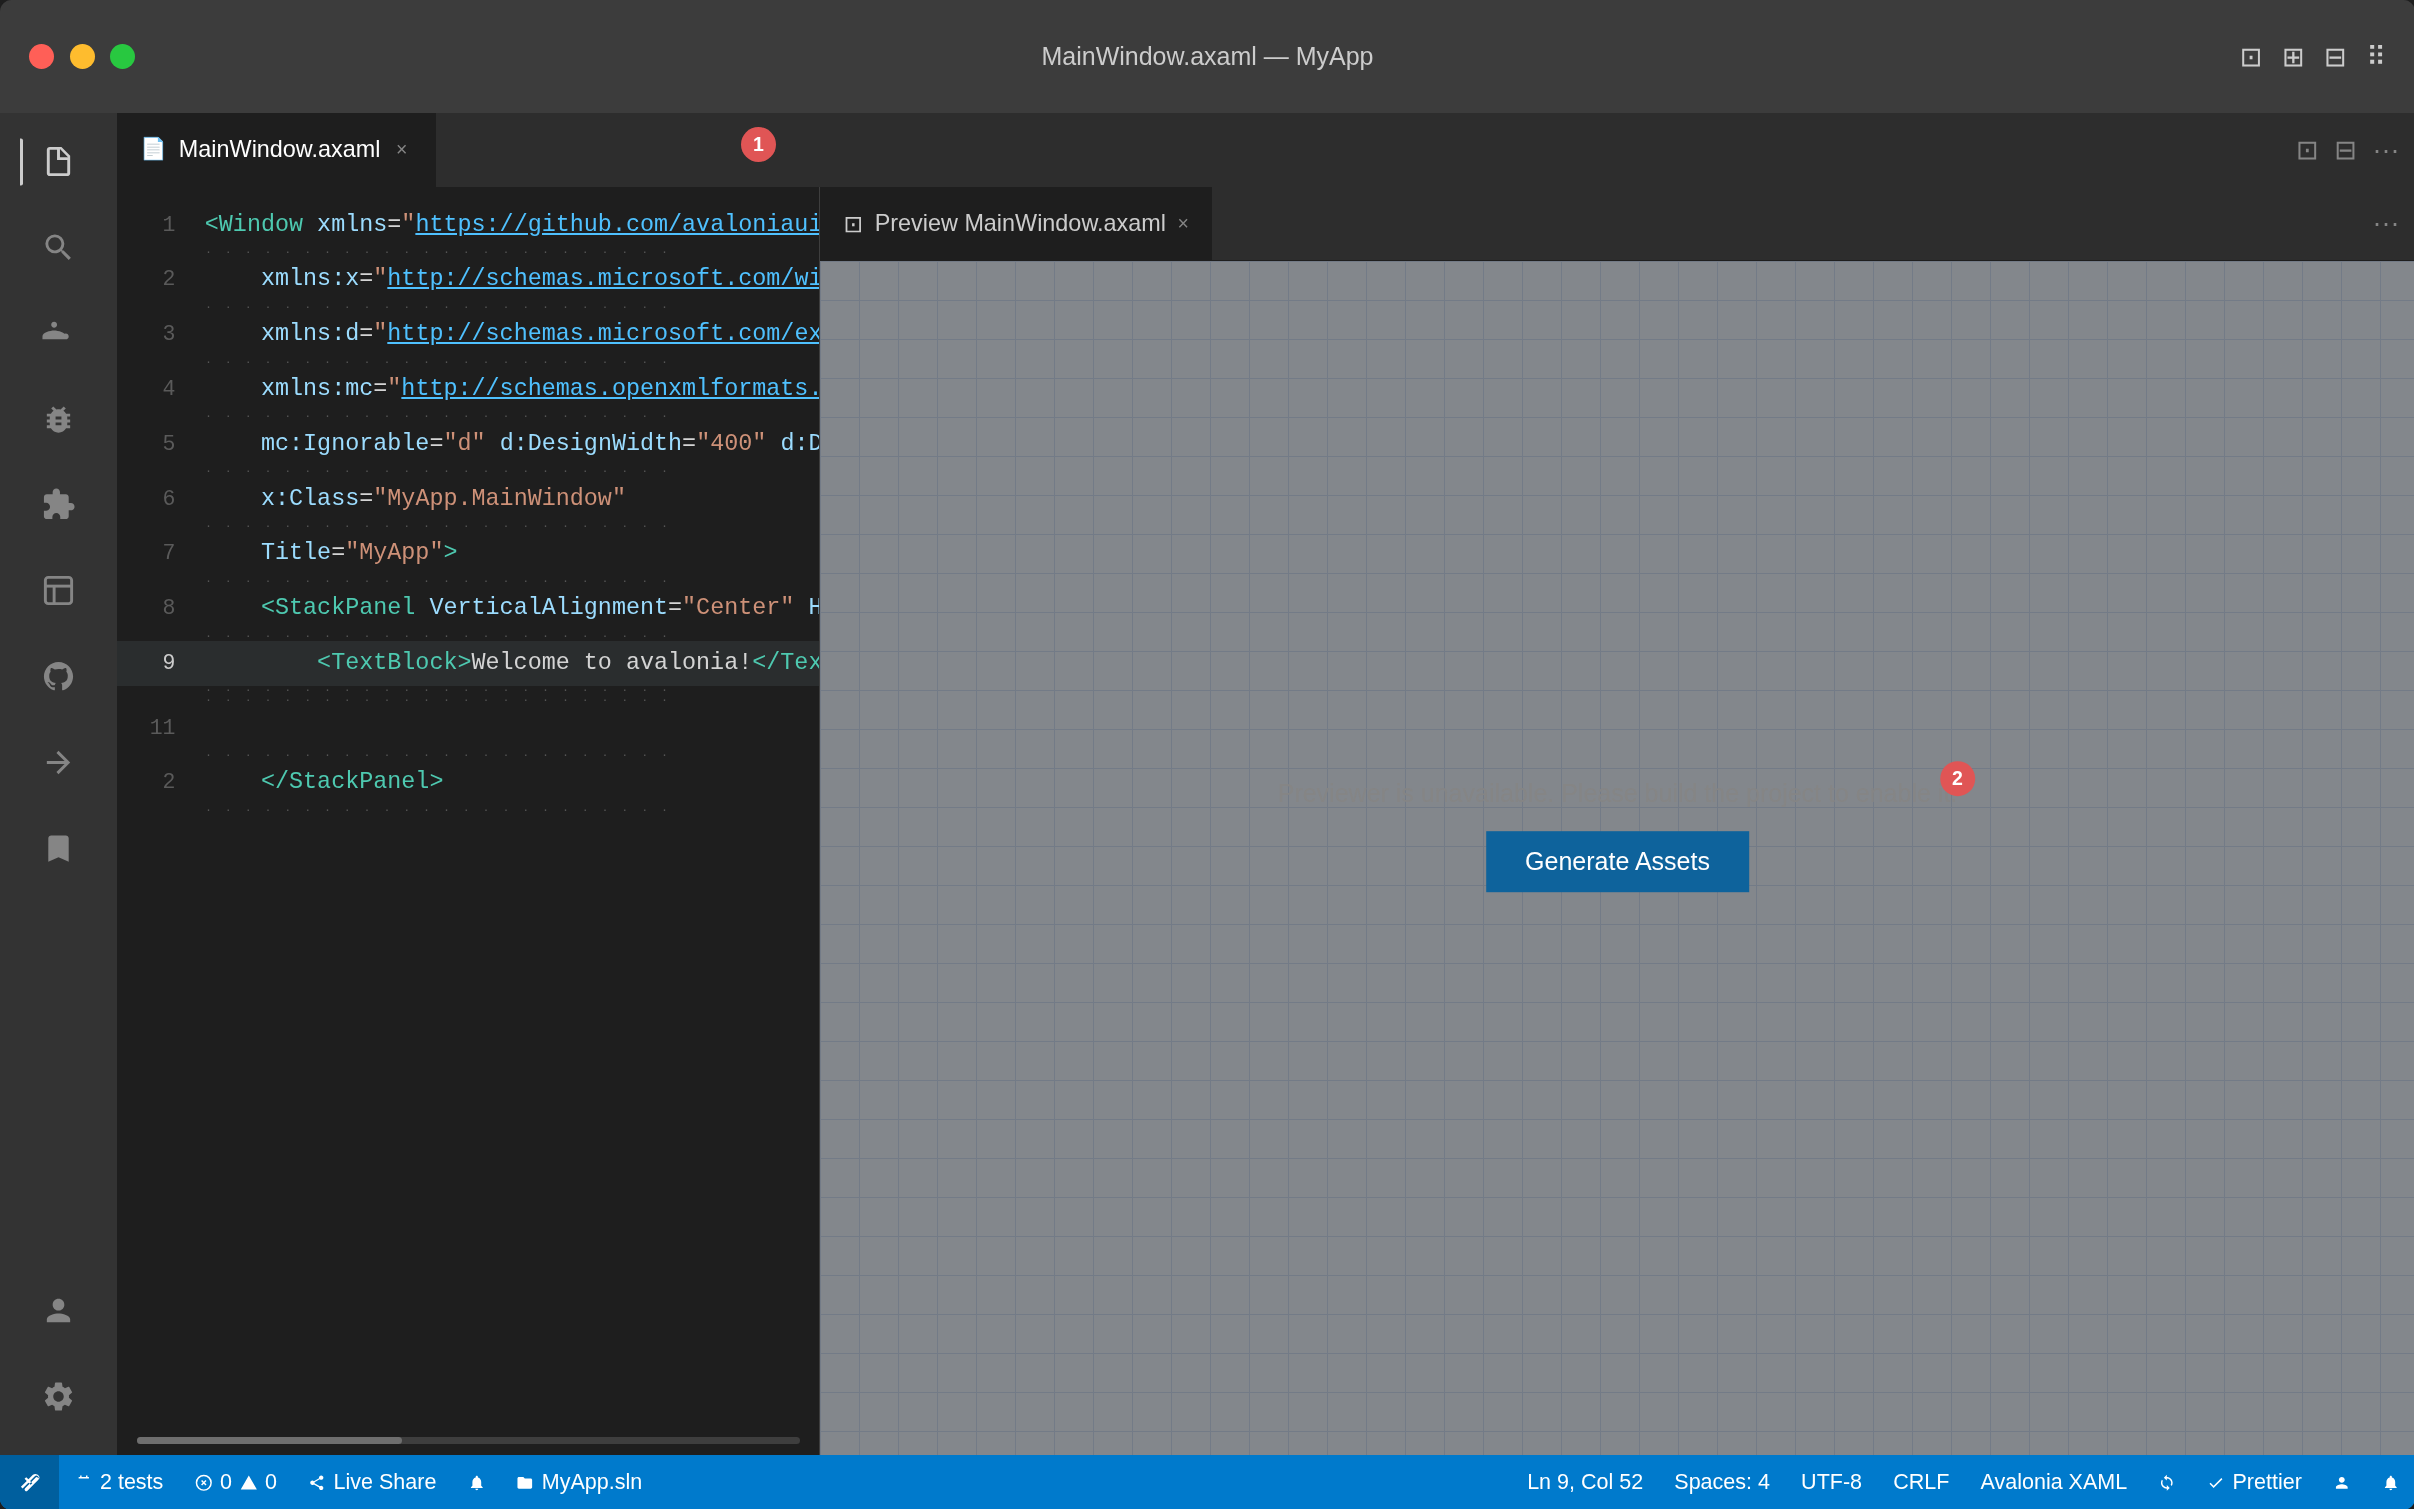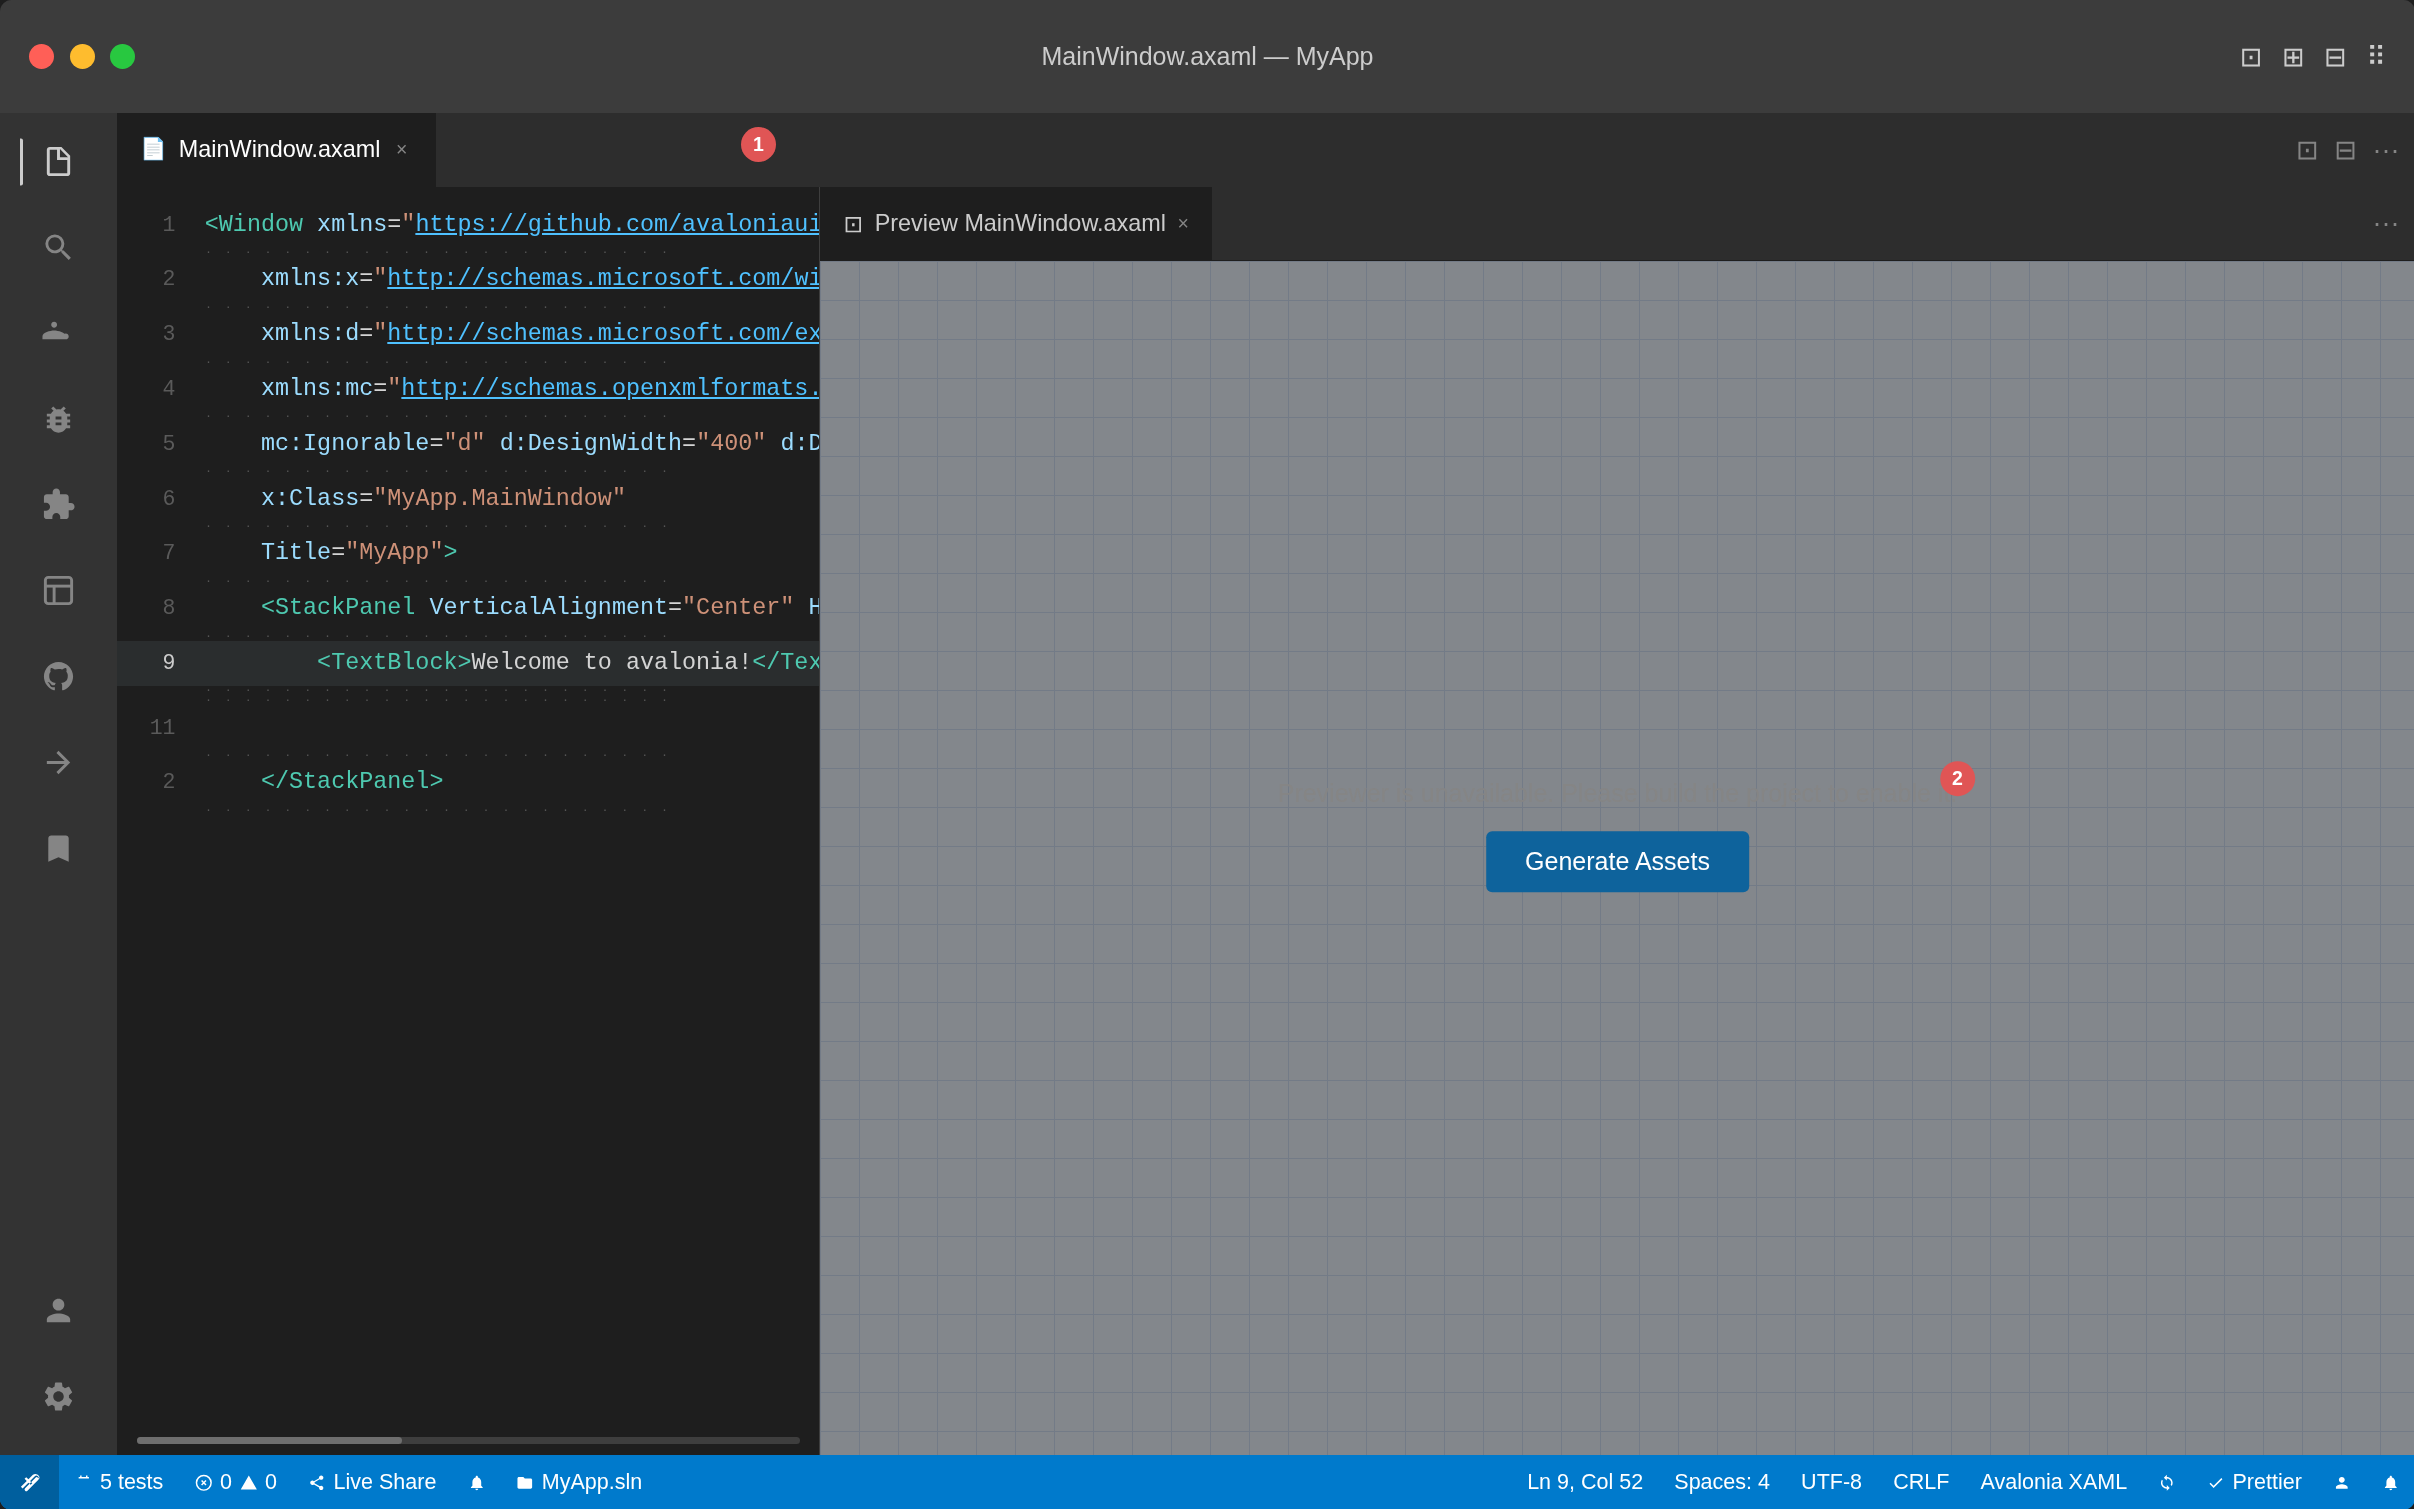--- a/index.html
+++ b/index.html
@@ -349,21 +349,21 @@
       font-size: 25px;
       margin-bottom: 23.4px;
     }
 
     .generate-assets-btn {
       background: #0e639c;
       color: white;
       border: none;
       padding: 15.6px 39px;
       font-size: 25px;
-      border-radius: 6px;
+      border-radius: 0;
       cursor: pointer;
     }
 
     
     .status-bar {
       height: 55px;
       background: #007acc;
       display: flex;
       align-items: center;
       flex-shrink: 0;
@@ -692,21 +692,21 @@
     <div class="status-left">
       <div class="status-vscode-icon">
         <svg width="27" height="27" viewBox="0 0 24 24" fill="white">
             <path d="M21.007 8.222A3.738 3.738 0 0 0 15.045 5.2l-3.997 3.996-1.958-1.957L7.613 8.71l1.96 1.96-5.2 5.199 1.47 1.47 5.203-5.203 1.958 1.957 1.47-1.47-1.957-1.958 3.997-3.997a2.242 2.242 0 0 1 3.59 2.665l-9.903 9.902a1.494 1.494 0 1 1-2.113-2.113l9.903-9.902z"></path>
           </svg>
       </div>
       <div class="status-item">
         <svg width="17.6" height="17.6" viewBox="0 0 24 24" fill="white">
             <path d="M7 2v2H5v16h14V4h-2V2H7zm2 0h6v2H9V2zM5 20V6h14v14H5z"></path>
           </svg>
-        <span>5 tests</span>
+        <span>2 tests</span>
       </div>
       <div class="status-item">
         <svg width="17.6" height="17.6" viewBox="0 0 24 24" fill="white">
             <circle cx="12" cy="12" r="10" stroke="white" stroke-width="2" fill="none"></circle>
             <path d="M15 9l-6 6M9 9l6 6" stroke="white" stroke-width="2"></path>
           </svg>
         <span>0</span>
         <svg width="17.6" height="17.6" viewBox="0 0 24 24" fill="white">
             <path d="M1 21L12 2l11 19H1zm11-3v2h-1v-2h1zm-1-2V11h1v5h-1z"></path>
           </svg>

